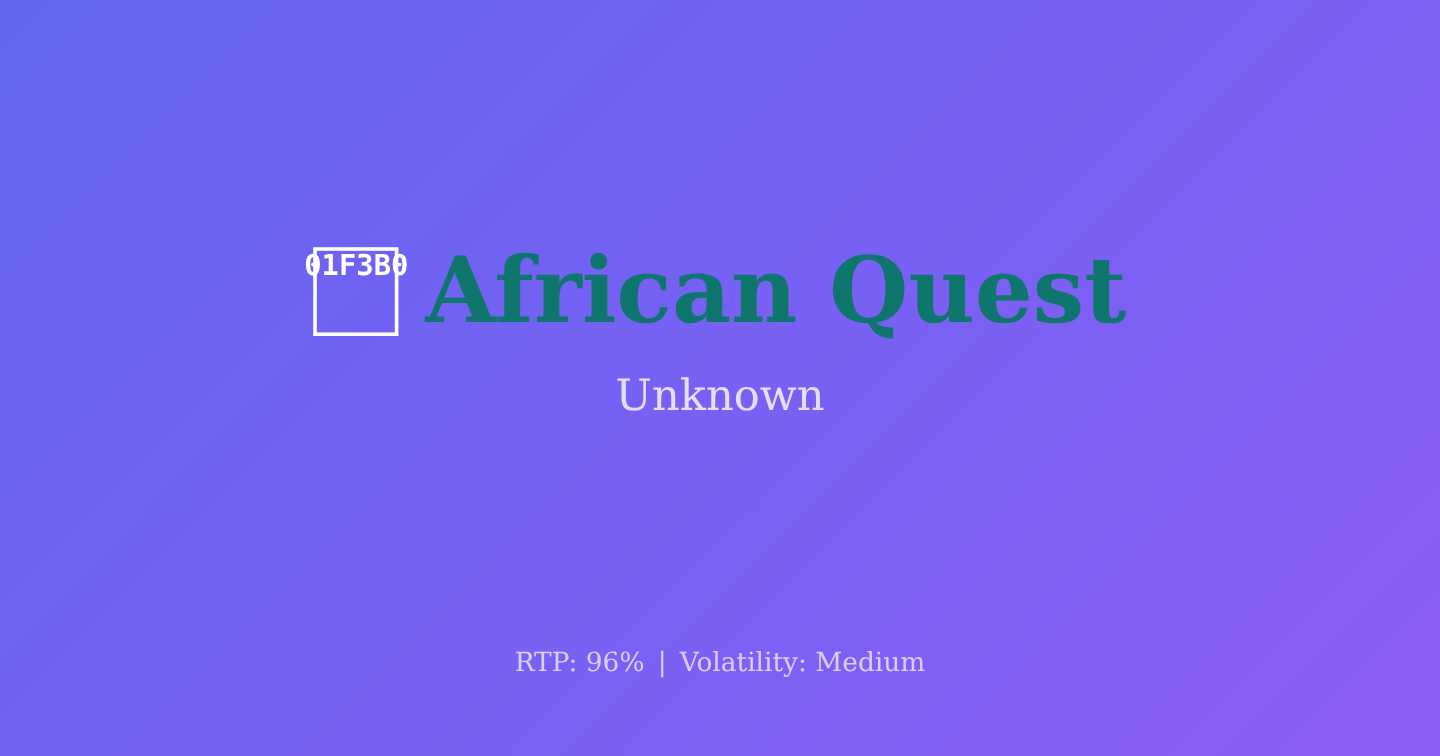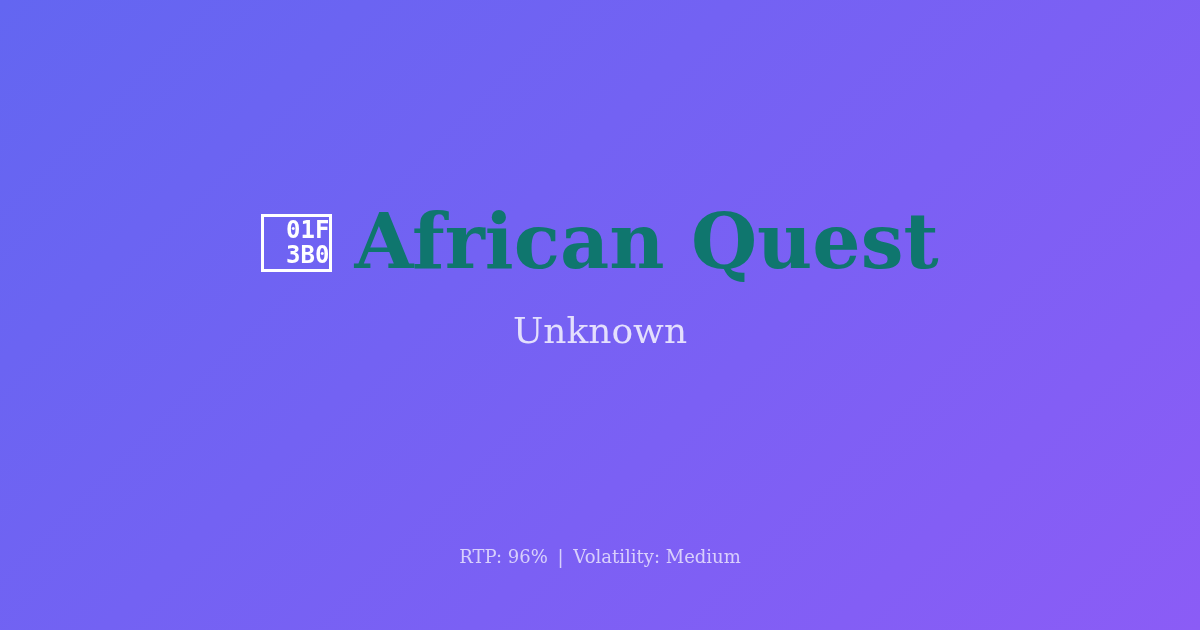--- a/index.html
+++ b/index.html
@@ -43,25 +43,25 @@
     display: flex;
     align-items: center;
     justify-content: center;
     gap: 22px;
     white-space: nowrap;
   }
 
   
   .tofu {
     width: 71px;
-    height: 58px;
+    height: 74px;
     border: 3px solid #ffffff;
     display: flex;
-    flex-direction: column;
-    align-items: flex-end;
+    flex-direction: row;
+    align-items: flex-start;
     justify-content: center;
     flex: none;
     line-height: 1;
     position: relative;
     top: 2px;
   }
 
   .tofu-line {
     font-family: "DejaVu Sans Mono", "Liberation Mono", monospace;
     font-size: 24px;
@@ -90,21 +90,21 @@
   }
 
   
   .meta {
     position: absolute;
     left: 0;
     right: 0;
     bottom: 62px;
     text-align: center;
     font-family: "DejaVu Serif", "Liberation Serif", serif;
-    font-size: 18px;
+    font-size: 22px;
     font-weight: 400;
     color: rgba(255, 255, 255, 0.70);
     line-height: 1.3;
   }
 
   .meta-sep {
     padding: 0 4px;
   }
 </style>
 </head>

